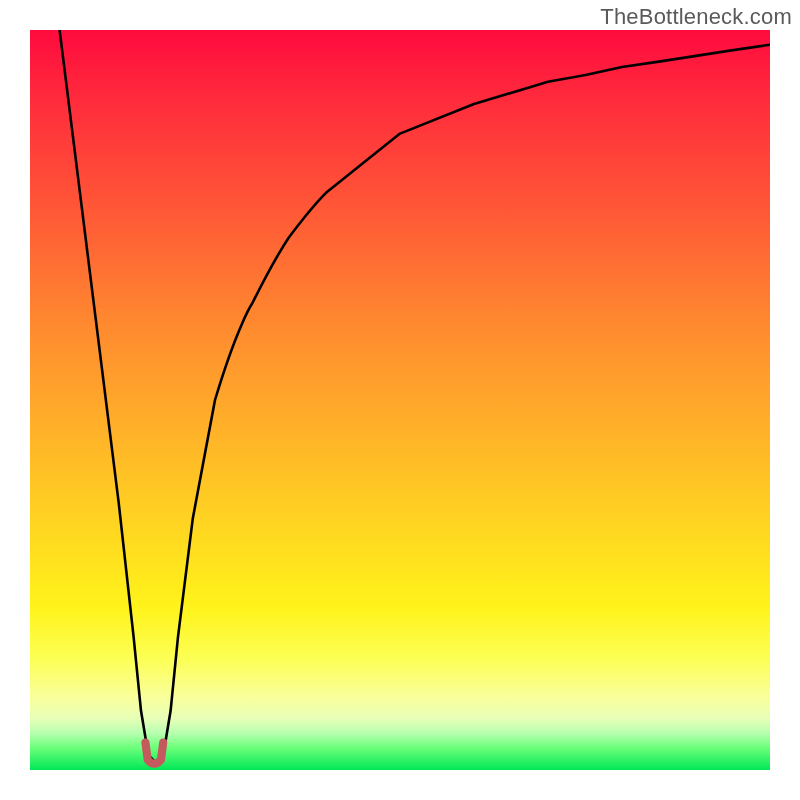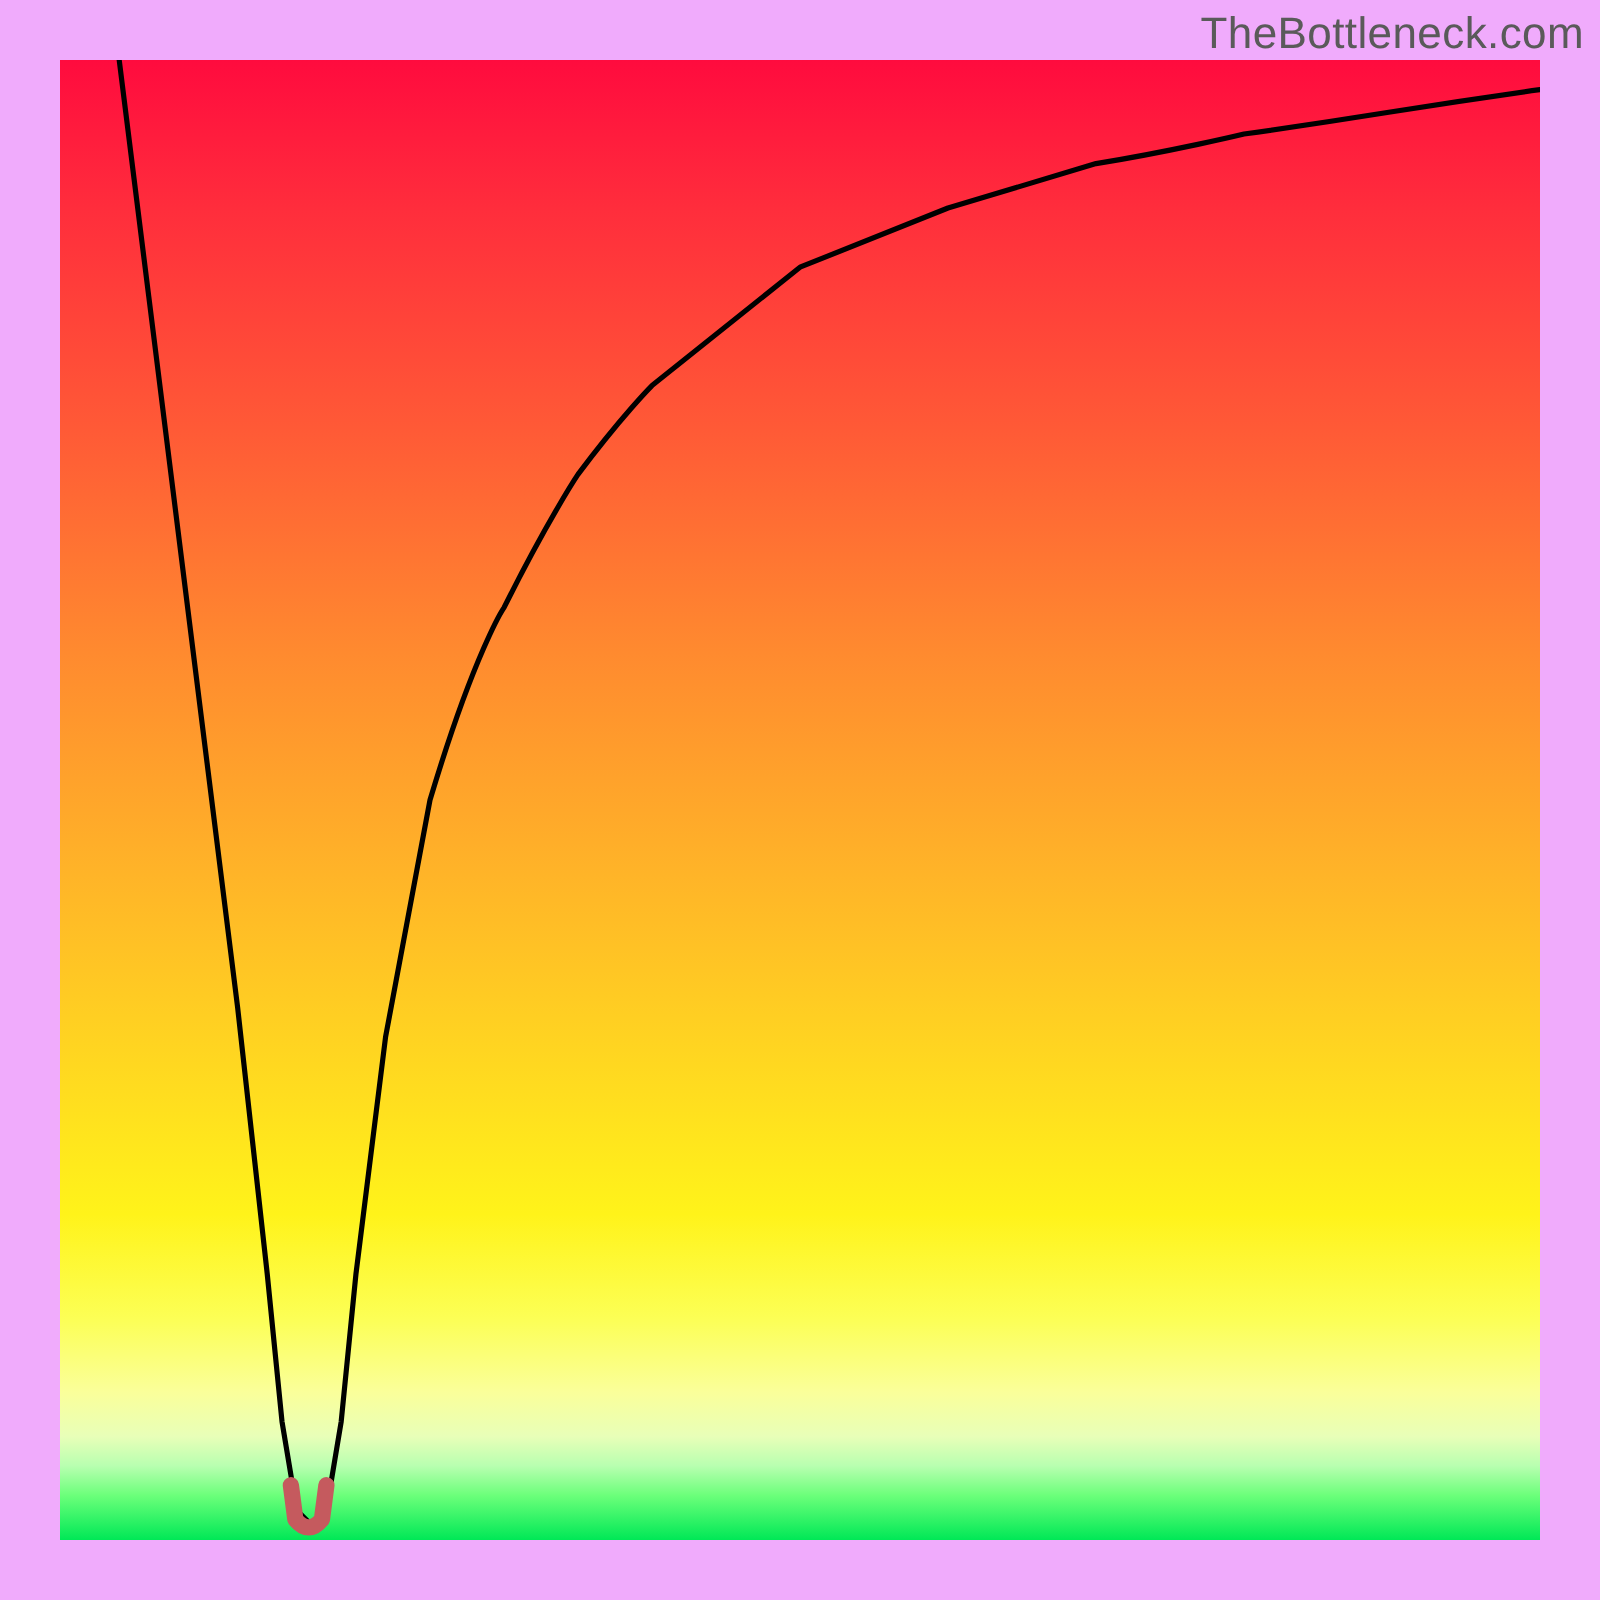--- a/index.html
+++ b/index.html
@@ -10,21 +10,21 @@
     overflow: hidden;
     background: #000;
     font-family: Arial, Helvetica, sans-serif;
   }
   .frame {
     position: absolute;
     left: 0;
     top: 0;
     width: 800px;
     height: 800px;
-    background: #f0abfc;
+    background: #ffffff;
   }
   .plot-area {
     position: absolute;
     left: 30px;
     top: 30px;
     width: 740px;
     height: 740px;
     overflow: hidden;
   }
   

